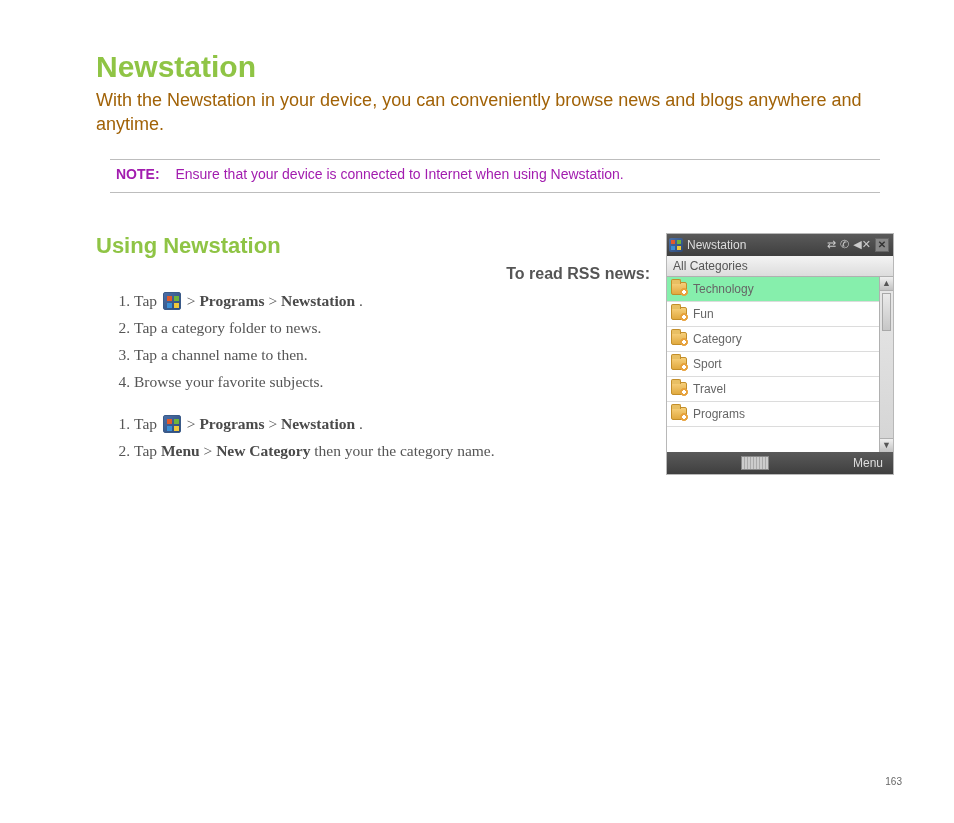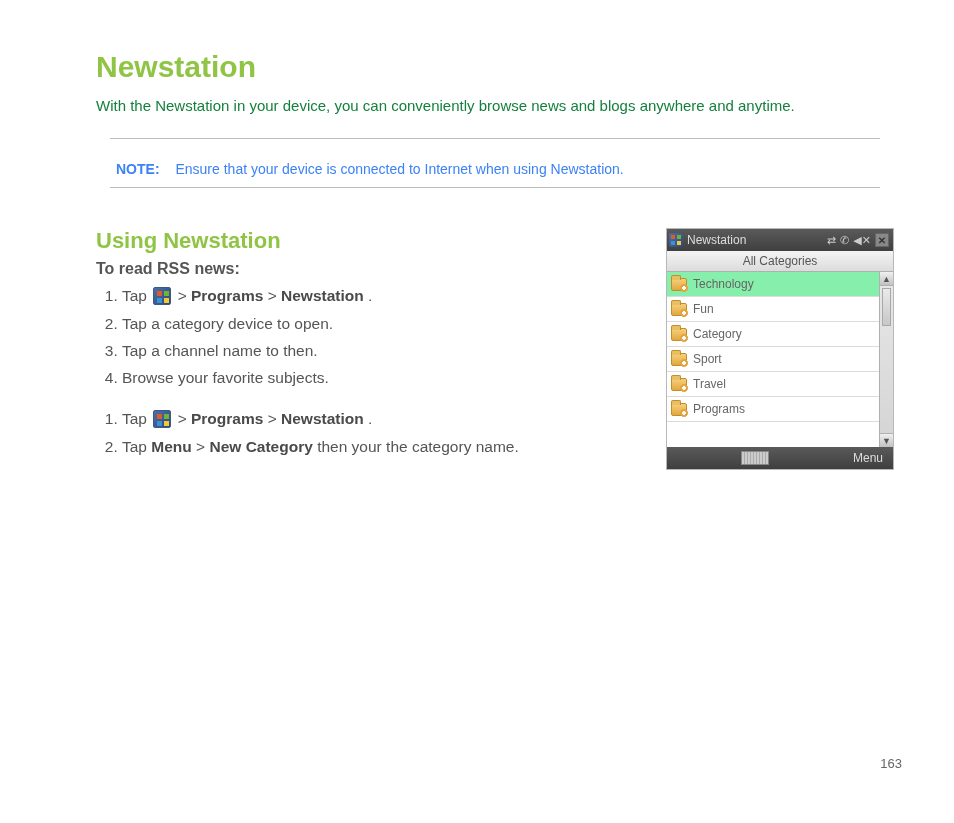--- a/index.html
+++ b/index.html
@@ -16,59 +16,60 @@
   .page {
     padding: 50px 60px 30px 96px;
   }
   .h1 {
     font-size: 30px;
     font-weight: bold;
     color: #8fc445;
     margin: 0 0 4px 0;
   }
   .intro {
-    font-size: 15px;
-    color: #15803d;
-    margin: 12px 0 22px 0;
+    font-size: 18px;
+    color: #a16207;
+    margin: 4px 0 22px 0;
     line-height: 1.35;
   }
   .note-box {
     border-top: 1px solid #bdbdbd;
     border-bottom: 1px solid #bdbdbd;
     margin: 10px 14px 40px 14px;
-    padding: 22px 6px 10px 6px;
+    padding: 6px 6px 10px 6px;
     font-size: 14px;
-    color: #3b82f6;
+    color: #a21caf;
   }
   .note-label { font-weight: bold; margin-right: 12px; }
   .columns {
     display: flex;
     align-items: flex-start;
     gap: 16px;
   }
   .col-text { flex: 1 1 auto; }
   .h2 {
     font-size: 22px;
     font-weight: bold;
     color: #8fc445;
     margin: 0 0 6px 0;
   }
   .sub {
     font-size: 16px;
     font-weight: bold;
     color: #555;
     margin: 6px 0 6px 0;
+    text-align: right;
   }
   ol.steps {
     margin: 4px 0 18px 0;
     padding-left: 26px;
     font-size: 15.5px;
     color: #555;
   }
-  ol.steps li { margin: 4px 0; line-height: 1.5; }
+  ol.steps li { margin: 4px 12px; line-height: 1.5; font-family: Liberation Serif, serif; }
   .win-icon {
     display: inline-block;
     width: 18px;
     height: 18px;
     background: linear-gradient(135deg,#4a6fa8 0%,#2d4a78 100%);
     border: 1px solid #3a5a88;
     border-radius: 2px;
     vertical-align: -4px;
     position: relative;
     margin: 0 2px;
@@ -77,22 +78,22 @@
     content:"";
     position:absolute; left:3px; top:3px;
     width:5px; height:5px;
     background:#e05a2c;
     box-shadow: 7px 0 0 #6fb33b, 0 7px 0 #3a8fd6, 7px 7px 0 #f0c83a;
   }
   b.kw { color:#4a4a4a; }
   .page-num {
     position: absolute;
     right: 52px;
-    bottom: 52px;
-    font-size: 13px;
+    bottom: 36px;
+    font-size: 10px;
     color: #666;
   }
 
   
   .device {
     width: 228px;
     border: 1px solid #b8b8b8;
     background: #c9c9c9;
     flex: 0 0 auto;
     font-family: Tahoma, Arial, sans-serif;
@@ -127,21 +128,20 @@
     width:14px; height:14px; background:#888; color:#333;
     display:flex; align-items:center; justify-content:center;
     font-weight:bold; font-size:10px; border:1px solid #666;
   }
   .cat-header {
     background: linear-gradient(#f4f4f4,#dcdcdc);
     padding: 3px 6px;
     border-bottom: 1px solid #b0b0b0;
     color:#555;
     font-size:12px;
-    text-align:center;
   }
   .list-area {
     display:flex;
     height: 175px;
     background:#fff;
   }
   .list { flex:1 1 auto; }
   .row {
     display:flex; align-items:center;
     height: 25px;
@@ -231,21 +231,21 @@
       <ol class="steps">
         <li>
           <span>Tap </span>
           <span class="win-icon"></span>
           <span> &gt; </span>
           <b class="kw">Programs</b>
           <span> &gt; </span>
           <b class="kw">Newstation</b>
           <span>.</span>
         </li>
-        <li>Tap a category device to open.</li>
+        <li>Tap a category folder to news.</li>
         <li>Tap a channel name to then.</li>
         <li>Browse your favorite subjects.</li>
       </ol>
 
       <ol class="steps">
         <li>
           <span>Tap </span>
           <span class="win-icon"></span>
           <span> &gt; </span>
           <b class="kw">Programs</b>

